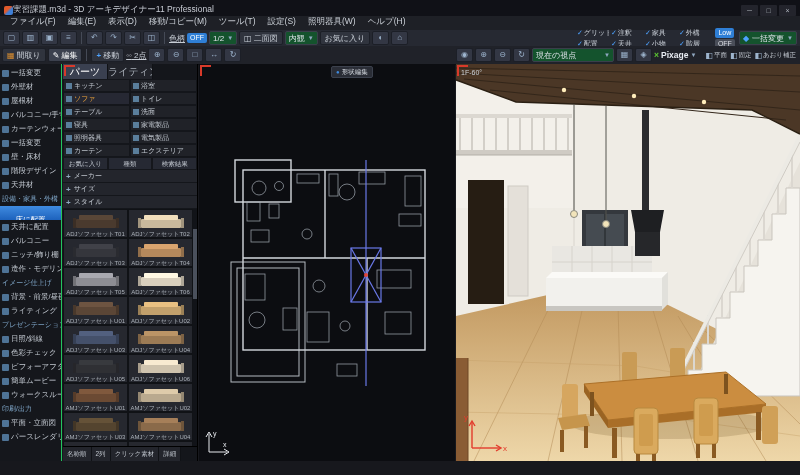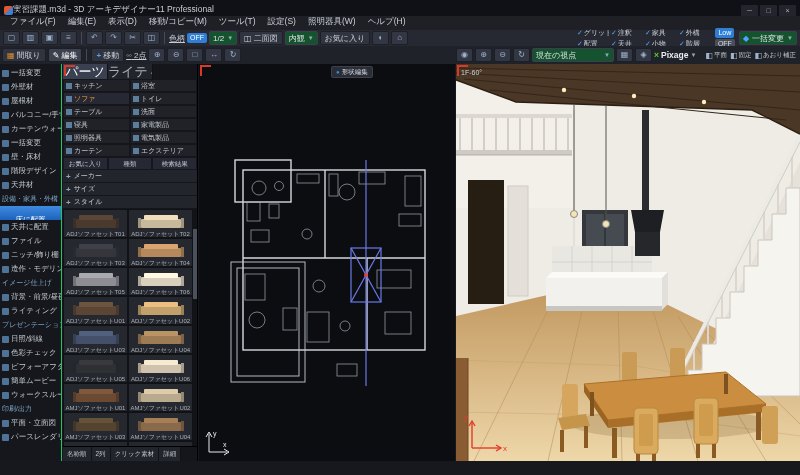--- a/index.html
+++ b/index.html
@@ -44,21 +44,21 @@
   .sidebar{position:absolute;left:0;top:64px;width:62px;bottom:14px;background:#15171c;border-right:1px solid #22c55e;padding-top:2px;box-sizing:border-box;overflow:hidden;}
   .side-row{display:flex;align-items:center;gap:2px;height:14px;padding:0 2px;font-size:7.5px;color:#c3c9d1;white-space:nowrap;overflow:hidden;}
   .side-ic{flex:0 0 7px;height:7px;background:#4e7396;border-radius:1px;}
   .side-row.header{color:#7fa6c8;font-size:7px;}
   .side-row.sel{background:linear-gradient(#3f8be0,#1d62bd);color:#fff;flex-direction:column;}
   .side-row.sel .side-ic{background:#cfe4f8;}
   
   .parts{position:absolute;left:63px;top:64px;width:135px;bottom:14px;background:#1b1d23;border-right:1px solid #000;box-sizing:border-box;}
   .corner{position:absolute;left:1px;top:1px;width:9px;height:9px;border-left:2px solid #d83a2a;border-top:2px solid #d83a2a;z-index:6;pointer-events:none;}
   .ptabs{display:flex;height:15px;background:#14161b;}
-  .ptab{flex:0 0 44px;font-size:13px;line-height:15px;text-align:center;color:#aab1ba;background:#22242b;border-right:1px solid #101216;white-space:nowrap;overflow:hidden;}
+  .ptab{flex:0 0 44px;font-size:10px;line-height:15px;text-align:center;color:#aab1ba;background:#22242b;border-right:1px solid #101216;white-space:nowrap;overflow:hidden;}
   .ptab.sel{background:#3a4050;color:#fff;}
   .pcats{display:grid;grid-template-columns:1fr 1fr;}
   .pcat{display:flex;align-items:center;gap:2px;height:13px;padding:0 2px;font-size:7px;color:#c3c9d1;background:#202228;border:1px solid #14161b;box-sizing:border-box;overflow:hidden;white-space:nowrap;}
   .pcat .ic{flex:0 0 6px;height:6px;background:#5a7e9b;}
   .pcat.sel{color:#f2a73b;background:#262833;}
   .pfilters{display:flex;height:13px;}
   .pfilter{flex:1;font-size:6.5px;line-height:12px;text-align:center;background:#262933;border:1px solid #15171c;color:#c6ccd4;white-space:nowrap;overflow:hidden;}
   .pexp{display:flex;align-items:center;height:13px;background:#23252c;border-bottom:1px solid #14161b;font-size:7px;color:#c6ccd4;padding:0 3px;gap:3px;box-sizing:border-box;}
   .pexp .plus{color:#8fa8c0;font-size:8px;font-weight:bold;}
   .pgrid{position:absolute;top:145px;bottom:14px;left:0;right:4px;display:grid;grid-template-columns:1fr 1fr;grid-auto-rows:29px;overflow:hidden;background:#1b1d23;}
@@ -311,21 +311,21 @@
         <span class="side-lab">床に配置</span>
       </div>
 
       <div class="side-row">
         <span class="side-ic"></span>
         <span class="side-lab">天井に配置</span>
       </div>
 
       <div class="side-row">
         <span class="side-ic"></span>
-        <span class="side-lab">ファイル</span>
+        <span class="side-lab">バルコニー</span>
       </div>
 
       <div class="side-row">
         <span class="side-ic"></span>
         <span class="side-lab">ニッチ/飾り棚</span>
       </div>
 
       <div class="side-row">
         <span class="side-ic"></span>
         <span class="side-lab">造作・モデリング</span>

